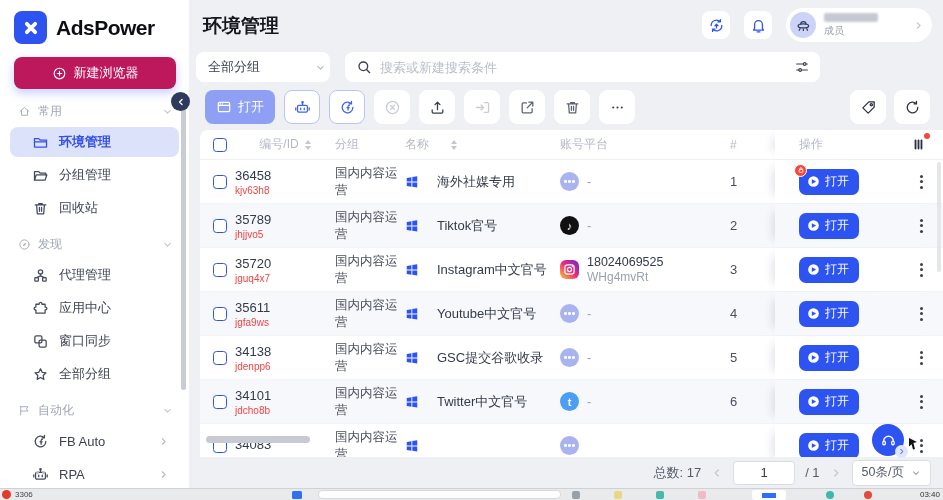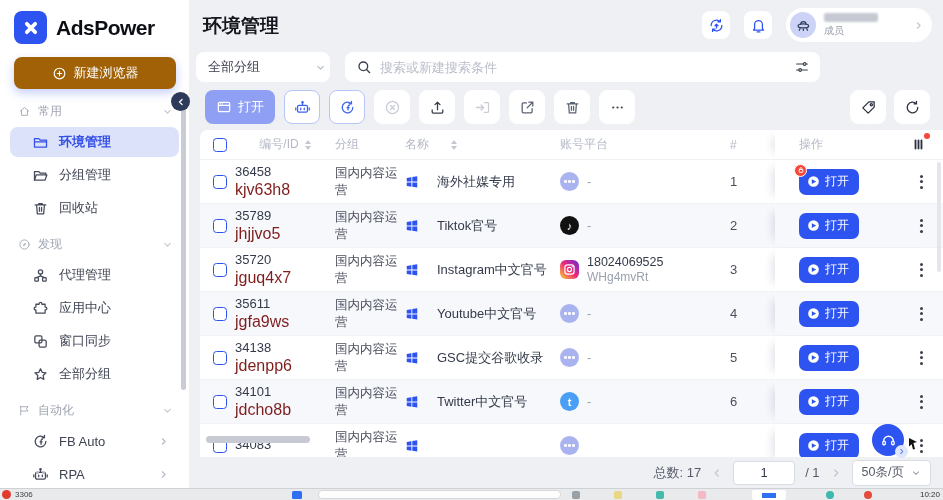--- a/index.html
+++ b/index.html
@@ -8,21 +8,21 @@
 
   .ic { display:inline-flex; align-items:center; justify-content:center; }
   .ic svg { width:100%; height:100%; display:block; }
 
   
   .sidebar { position:absolute; left:0; top:0; width:190px; height:488px; background:#fff; z-index:5; border-right:1px solid #eef0f3; }
   .logo-row { display:flex; align-items:center; gap:9px; padding:11px 0 0 14px; }
   .logo-mark { width:33px; height:33px; background:#2d53f0; border-radius:8px; display:flex; align-items:center; justify-content:center; }
   .logo-mark .ic { width:20px; height:20px; }
   .brand { font-size:21px; font-weight:800; color:#0c0e14; letter-spacing:-0.5px; }
-  .new-browser { margin:13px 14px 4px 14px; width:162px; height:32px; border:none; background:#a16207; color:#fff; font-size:13px; font-family:inherit; border-radius:8px; display:flex; align-items:center; justify-content:center; gap:7px; cursor:pointer; box-shadow:0 4px 10px rgba(45,83,240,.28); }
+  .new-browser { margin:13px 14px 4px 14px; width:162px; height:32px; border:none; background:#be185d; color:#fff; font-size:13px; font-family:inherit; border-radius:8px; display:flex; align-items:center; justify-content:center; gap:7px; cursor:pointer; box-shadow:0 4px 10px rgba(45,83,240,.28); }
   .new-browser .ic { width:15px; height:15px; color:#fff; }
   .sec-h { display:flex; align-items:center; gap:7px; padding:10px 16px 4px 18px; font-size:12px; color:#a0a5b1; cursor:pointer; }
   .sec-h .ic { width:13px; height:13px; color:#a9aeb9; }
   .sec-h .sec-ch { margin-left:auto; width:11px; height:11px; color:#c3c7d2; }
   .s-item { display:flex; align-items:center; gap:10px; height:30px; margin:3px 10px; padding:0 10px 0 22px; border-radius:8px; font-size:13px; color:#3f4453; cursor:pointer; }
   .s-item .ic { width:17px; height:17px; color:#454b5a; flex:none; }
   .s-item.active { background:#dce2fa; color:#3450e8; font-weight:bold; }
   .s-item.active .ic { color:#3450e8; }
   .s-item .it-ch { margin-left:auto; width:11px; height:11px; color:#b4b9c6; }
   .sb-scroll { position:absolute; right:3px; top:108px; width:5px; height:282px; background:#c9ccd4; border-radius:3px; }
@@ -74,21 +74,21 @@
   .trow:nth-child(even) { background:#f7f8fc; }
   .cell { flex:none; display:flex; align-items:center; }
   .c-check { width:35px; padding-left:13px; }
   .c-id { width:100px; flex-direction:column; align-items:flex-start; justify-content:center; gap:2px; }
   .c-group { width:70px; font-size:12.5px; color:#4a4f5c; }
   .c-name { width:155px; gap:18px; font-size:13px; color:#333a49; }
   .c-platform { width:170px; gap:8px; }
   .c-index { width:45px; font-size:13px; color:#4a4f5c; }
   .c-actions { width:168px; height:100%; justify-content:space-between; padding:0 16px 0 24px; box-shadow:-10px 0 10px -8px rgba(30,40,80,.15); }
   .v1 { font-size:13px; color:#333a49; }
-  .v2 { font-size:16px; color:#7f1d1d; }
+  .v2 { font-size:10px; color:#ef4444; }
   .cbx { width:14px; height:14px; border:1.5px solid #2d53f0; border-radius:3.5px; background:#fff; cursor:pointer; display:inline-block; }
   .sort { display:inline-flex; flex-direction:column; margin-left:4px; line-height:0; }
   .sort i { width:0; height:0; border-left:3.5px solid transparent; border-right:3.5px solid transparent; }
   .sort i:first-child { border-bottom:4px solid #c3c7d2; margin-bottom:2px; }
   .sort i:last-child { border-top:4px solid #c3c7d2; }
   .win-ic { width:14px; height:14px; flex:none; }
   .pf { width:19px; height:19px; border-radius:50%; flex:none; display:flex; align-items:center; justify-content:center; }
   .pf-g { background:#a9b3ef; gap:1.5px; }
   .pf-g i { width:2.5px; height:2.5px; border-radius:50%; background:#fff; }
   .pf-tt { background:#111; color:#fff; font-size:11px; }
@@ -846,15 +846,15 @@
     <span class="tk-search"></span>
     <span class="tk-app" style="left:572px;background:#98a0a8;"></span>
     <span class="tk-app" style="left:614px;background:#ead783;"></span>
     <span class="tk-app" style="left:656px;background:#45b9ac;"></span>
     <span class="tk-app" style="left:698px;background:#f4b9c4;"></span>
     <span class="tk-card">
         <i></i>
       </span>
     <span class="tk-app" style="left:826px;background:#3cb8ad;border-radius:50%;"></span>
     <span class="tk-app" style="left:864px;background:#e44b3c;border-radius:50%;"></span>
-    <span class="tk-time">10:20</span>
+    <span class="tk-time">03:40</span>
   </div>
 </div>
 
 </body></html>

